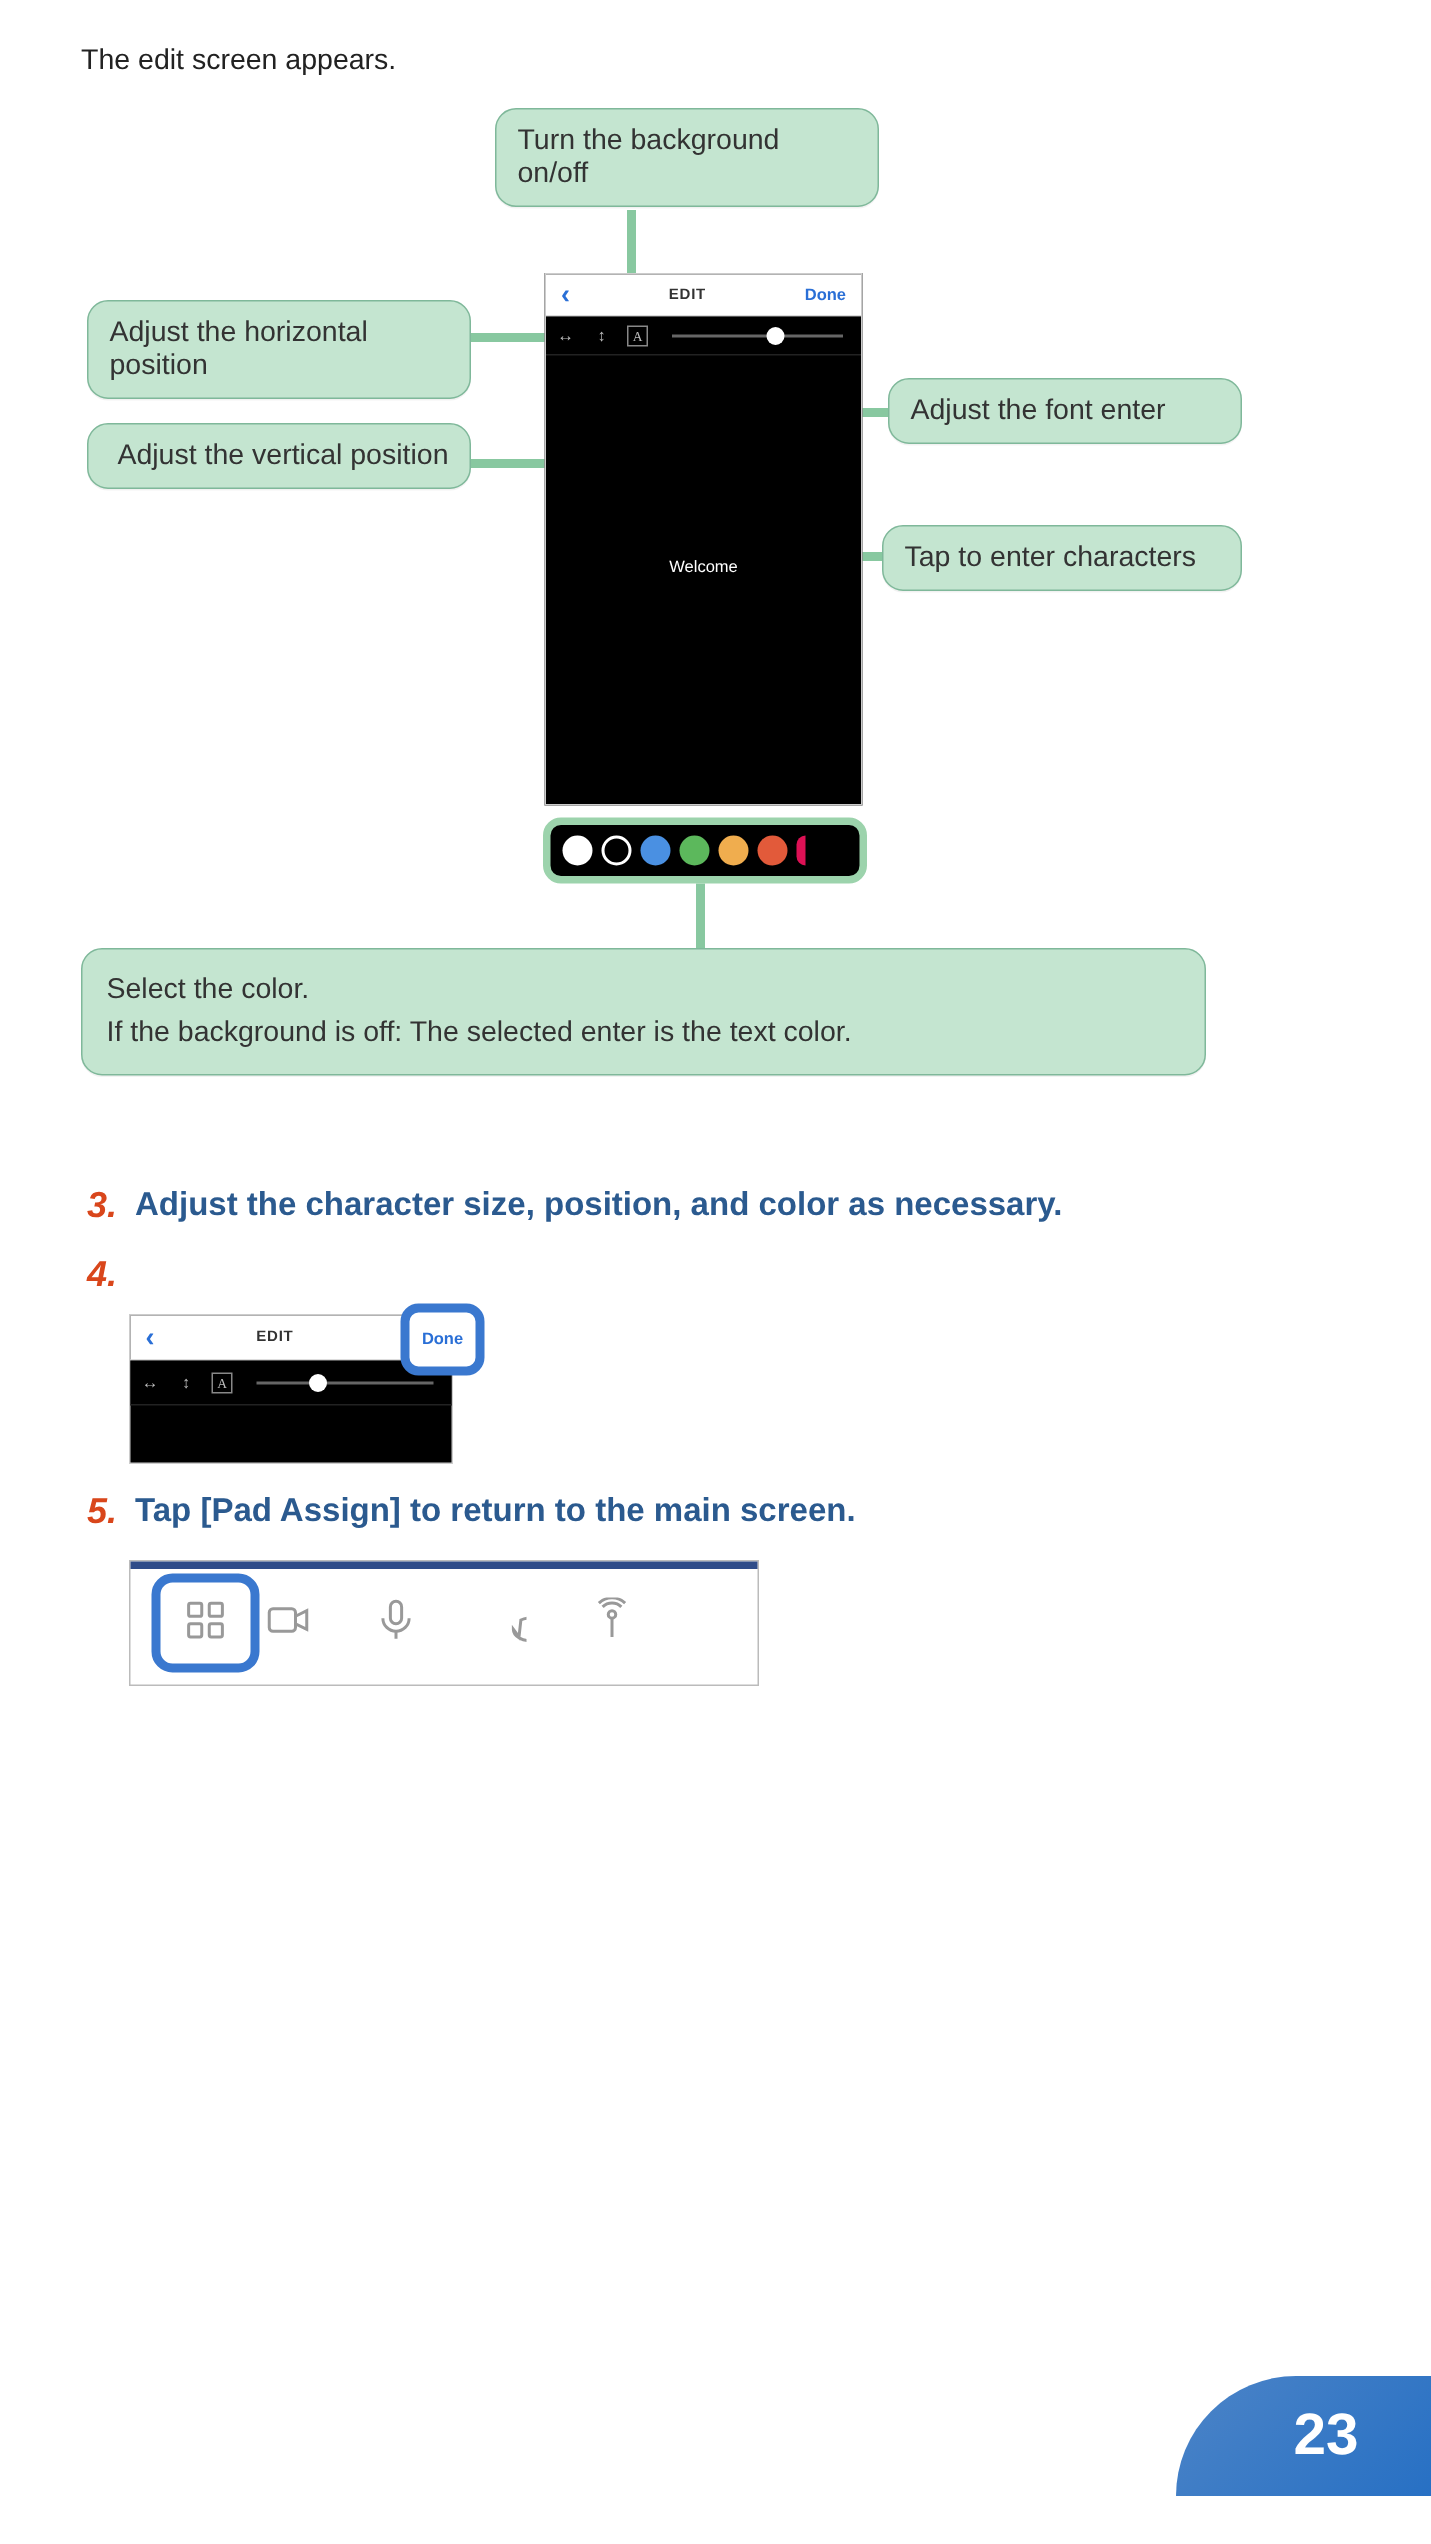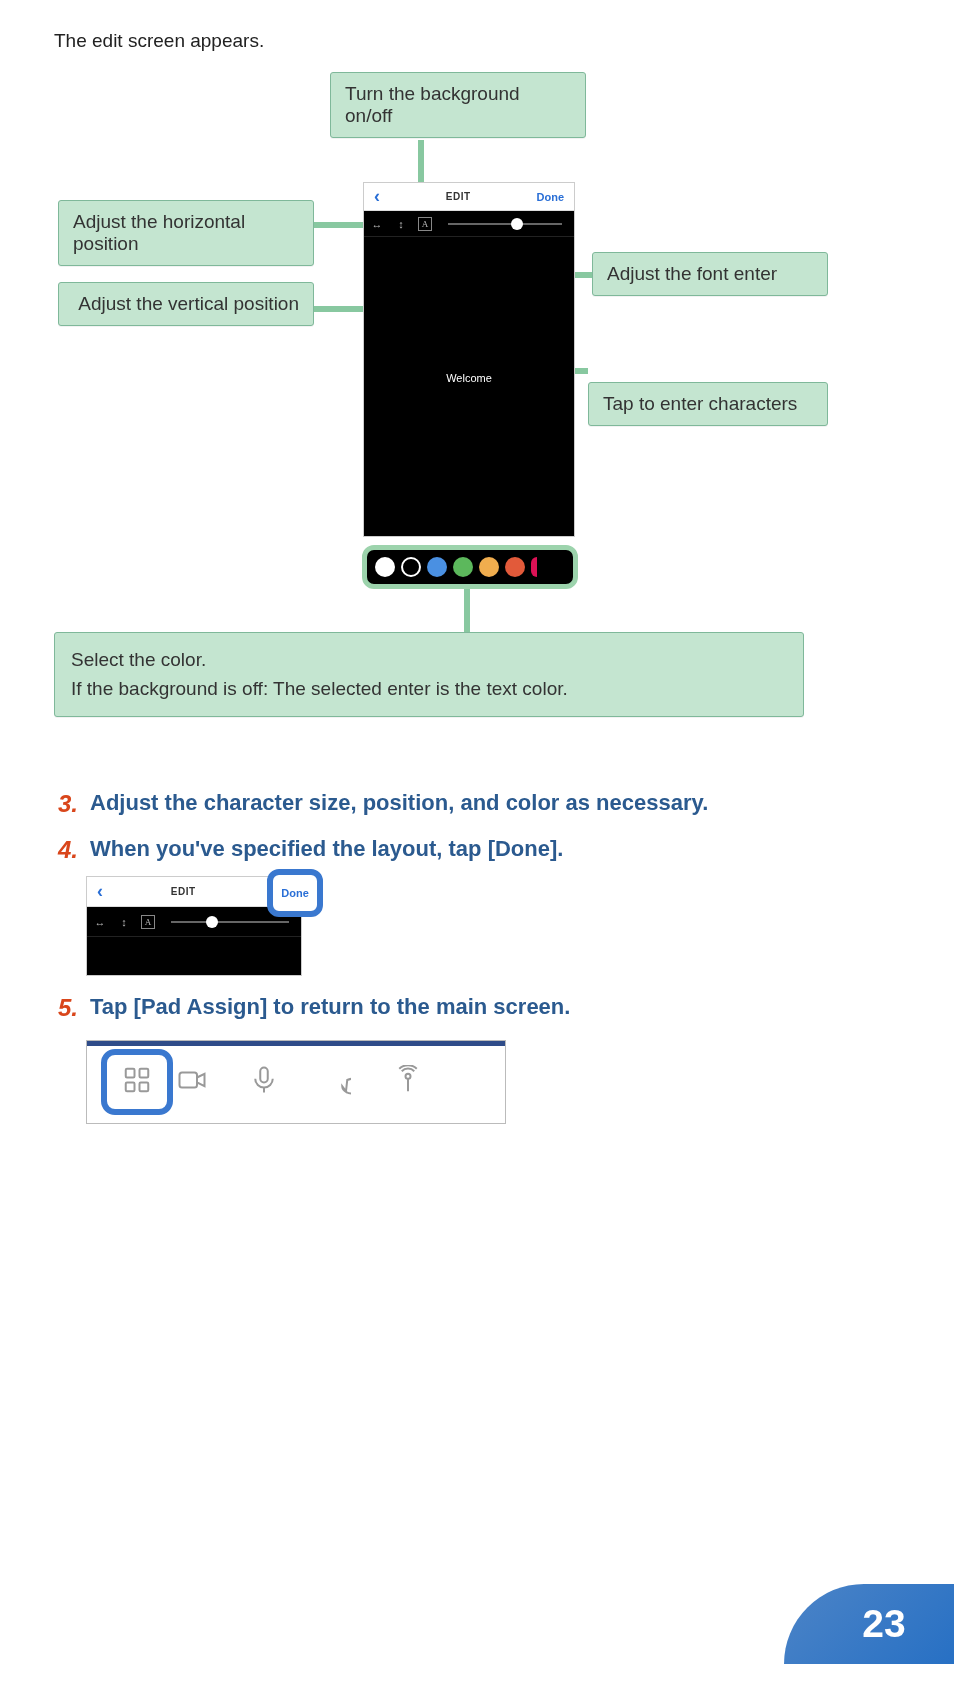--- a/index.html
+++ b/index.html
@@ -2,21 +2,21 @@
 <html><head>
 <meta charset="utf-8">
 <style>
 * { box-sizing: border-box; margin: 0; padding: 0; }
 body { font-family: -apple-system, "Segoe UI", Helvetica, Arial, sans-serif; width: 954px; height: 1696px; background: #fff; position: relative; color: #333; }
 .page { padding: 30px 30px 0 30px; position: relative; height: 100%; }
 .intro { font-size: 19px; margin: 0 0 20px 24px; color: #222; }
 
 .diagram { position: relative; width: 100%; height: 700px; }
 
-.callout { position: absolute; background: #c4e5d0; border: 1px solid #7fb89a; border-radius: 3px; padding: 10px 14px; font-size: 19px; color: #333; box-shadow: 0 1px 0 rgba(0,0,0,0.05); }
+.callout { position: absolute; background: #c4e5d0; border: 1px solid #7fb89a; border-radius: 14px; padding: 10px 14px; font-size: 19px; color: #333; box-shadow: 0 1px 0 rgba(0,0,0,0.05); }
 .callout.large { font-size: 19px; line-height: 1.55; padding: 12px 16px; }
 
 .phone { position: absolute; left: 333px; top: 110px; width: 212px; height: 355px; background: #000; border: 1px solid #ccc; }
 .phone-top { height: 28px; background: #fff; border-bottom: 1px solid #ddd; display: flex; align-items: center; justify-content: space-between; padding: 0 10px; }
 .phone-back { color: #2a6fd6; font-size: 18px; font-weight: 600; }
 .phone-title { font-size: 10px; font-weight: 700; color: #333; letter-spacing: 0.5px; }
 .phone-done { color: #2a6fd6; font-size: 11px; font-weight: 600; }
 .phone-tools { height: 26px; background: #000; border-bottom: 1px solid #222; display: flex; align-items: center; padding: 0 6px; gap: 10px; }
 .tool-icon { color: #bbb; font-size: 11px; display:inline-flex; align-items:center; justify-content:center; width:14px; height:14px; }
 .tool-box { border: 1px solid #888; width:14px; height:14px; display:inline-flex; align-items:center; justify-content:center; color:#bbb; font-size:9px; font-family: serif; }
@@ -68,21 +68,21 @@
   <div class="diagram">
 
     <div class="callout" style="left:300px; top:0; width:256px;">Turn the background on/off</div>
 
     <div class="callout" style="left:28px; top:128px; width:256px;">Adjust the horizontal position</div>
 
     <div class="callout" style="left:28px; top:210px; width:256px;text-align:right;">Adjust the vertical position</div>
 
     <div class="callout" style="left:562px; top:180px; width:236px;">Adjust the font enter</div>
 
-    <div class="callout" style="left:558px; top:278px; width:240px;margin-top:32px;">Tap to enter characters</div>
+    <div class="callout" style="left:558px; top:278px; width:240px;">Tap to enter characters</div>
 
     <div class="connector" style="left:388px; top:68px; width:6px; height:74px;"></div>
     <div class="connector" style="left:284px; top:150px; width:56px; height:6px;"></div>
     <div class="connector" style="left:340px; top:150px; width:6px; height:18px;"></div>
     <div class="connector" style="left:284px; top:234px; width:62px; height:6px;"></div>
     <div class="connector" style="left:346px; top:170px; width:6px; height:70px;"></div>
     <div class="connector" style="left:346px; top:170px; width:20px; height:6px;"></div>
     <div class="connector" style="left:510px; top:200px; width:52px; height:6px;"></div>
     <div class="connector" style="left:510px; top:164px; width:6px; height:42px;"></div>
     <div class="connector" style="left:472px; top:296px; width:86px; height:6px;"></div>
@@ -124,21 +124,20 @@
 
   </div>
 
   <div class="step">
     <span class="step-num">3.</span>
     <span>Adjust the character size, position, and color as necessary.</span>
   </div>
 
   <div class="step">
     <span class="step-num">4.</span>
-    <span>When you've specified the layout, tap [Done].</span>
   </div>
 
   <div class="phone2">
     <div class="phone-top">
       <span class="phone-back">‹</span>
       <span class="phone-title">EDIT</span>
       <span class="phone-done" style="opacity:0">Done</span>
     </div>
     <div class="phone-tools">
       <span class="tool-icon">↔</span>

